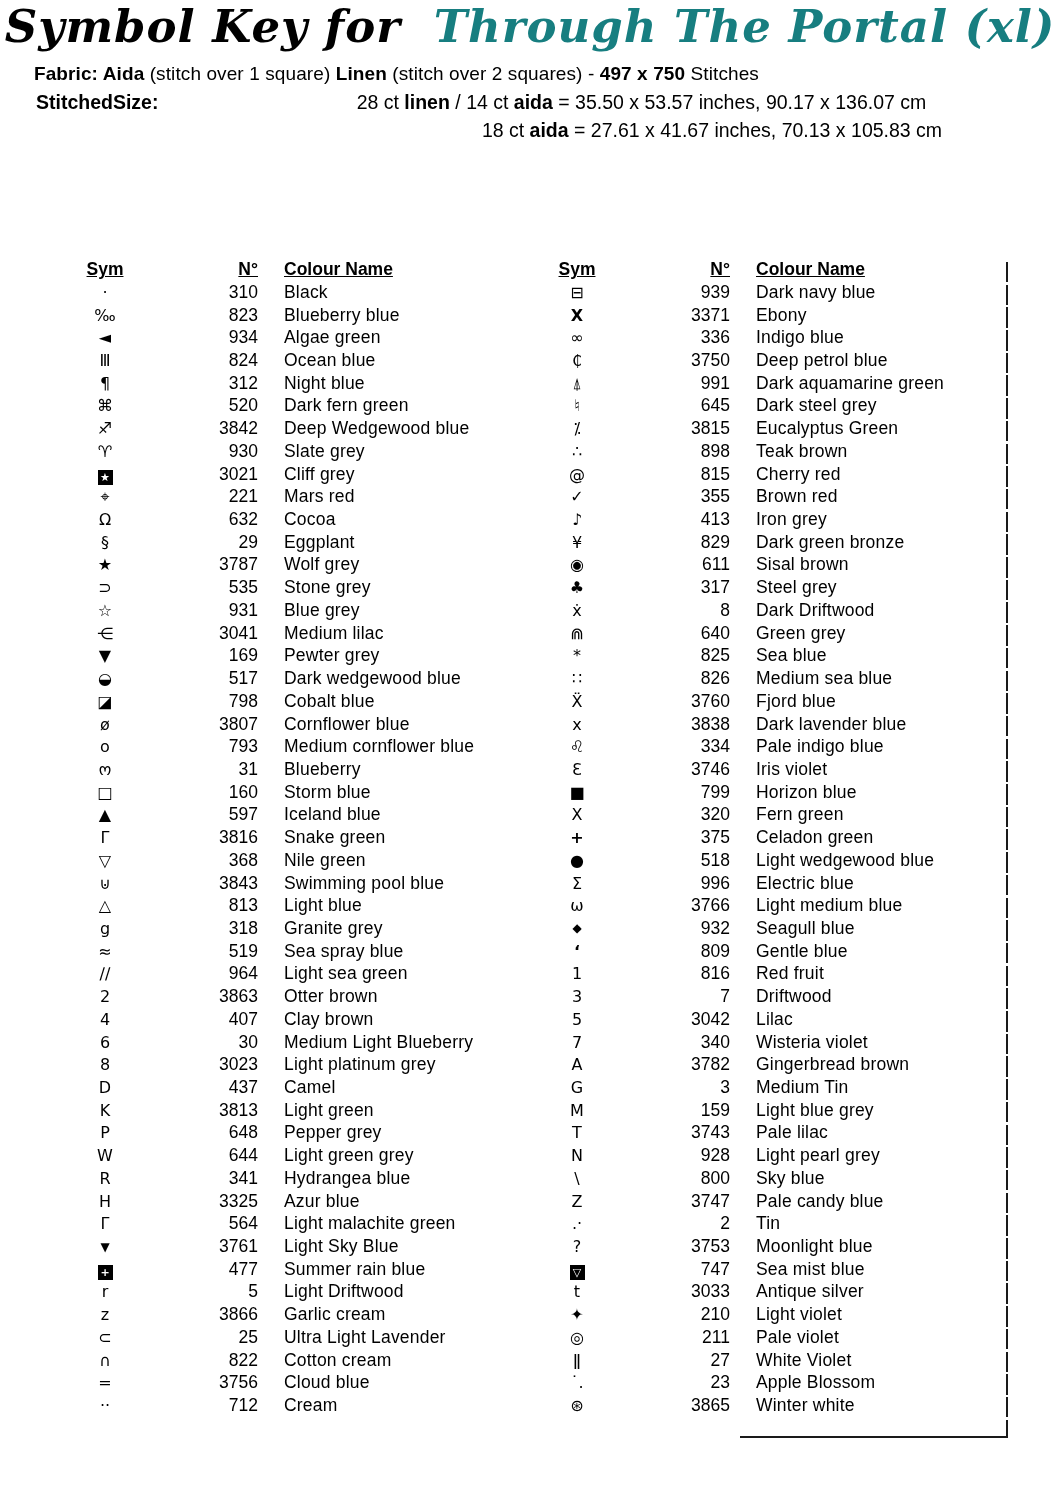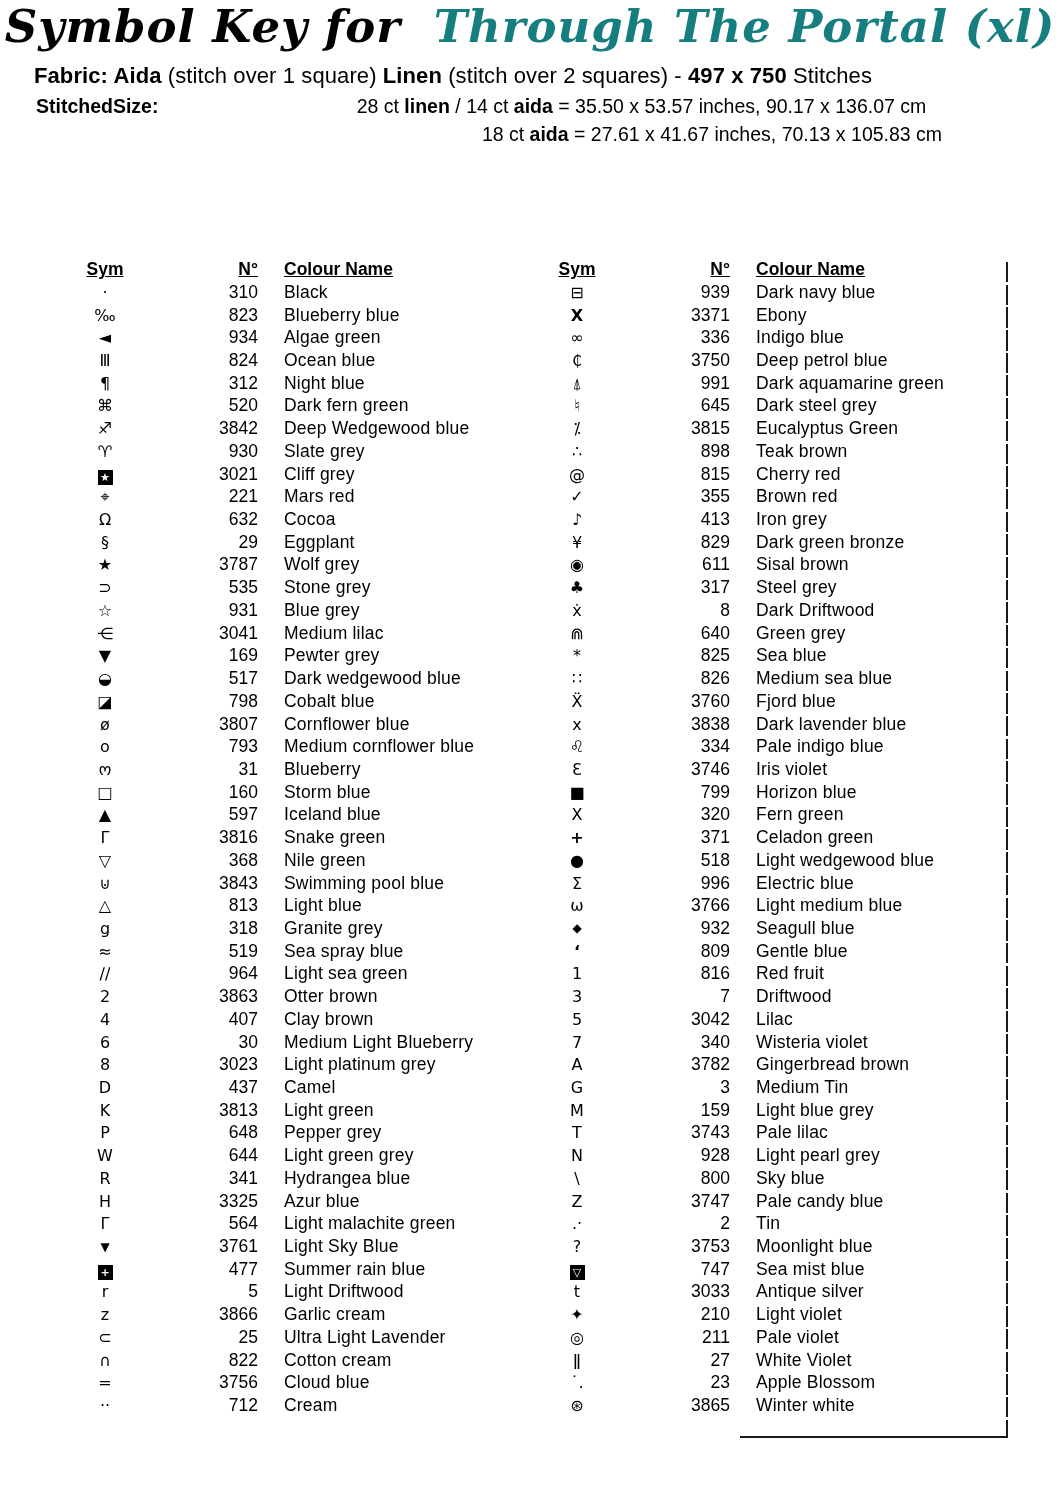--- a/index.html
+++ b/index.html
@@ -9,21 +9,21 @@
   }
   
   .title-line{
     text-align:center;
     font-family:"DejaVu Serif", serif;font-style:italic;font-weight:bold;
     font-size:45px;letter-spacing:1px;white-space:nowrap;
   }
   .title-name{margin-left:16px;}
   
   .fabric-line{
-    margin:10px 0 0 34px;font-size:22px;letter-spacing:.1px;white-space:nowrap;
+    margin:10px 0 0 34px;font-size:19px;letter-spacing:.1px;white-space:nowrap;
   }
   .fabric-line .b,.size-text .b{font-weight:bold;}
   
   .sizes{margin-top:4px;font-size:19.5px;line-height:27.5px;position:relative;}
   .size-line{position:relative;white-space:nowrap;text-align:center;}
   .size-line.ind1{margin-left:223px;}
   .size-line.ind2{margin-left:364px;}
   .size-label{position:absolute;left:-187px;font-weight:bold;}
   
   .legend{position:absolute;top:258px;}
@@ -450,21 +450,21 @@
       <span class="cell num">799</span>
       <span class="cell name">Horizon blue</span>
     </div>
     <div class="lrow">
       <span class="cell sym">Χ</span>
       <span class="cell num">320</span>
       <span class="cell name">Fern green</span>
     </div>
     <div class="lrow">
       <span class="cell sym b">+</span>
-      <span class="cell num">371</span>
+      <span class="cell num">375</span>
       <span class="cell name">Celadon green</span>
     </div>
     <div class="lrow">
       <span class="cell sym">●</span>
       <span class="cell num">518</span>
       <span class="cell name">Light wedgewood blue</span>
     </div>
     <div class="lrow">
       <span class="cell sym">Σ</span>
       <span class="cell num">996</span>

